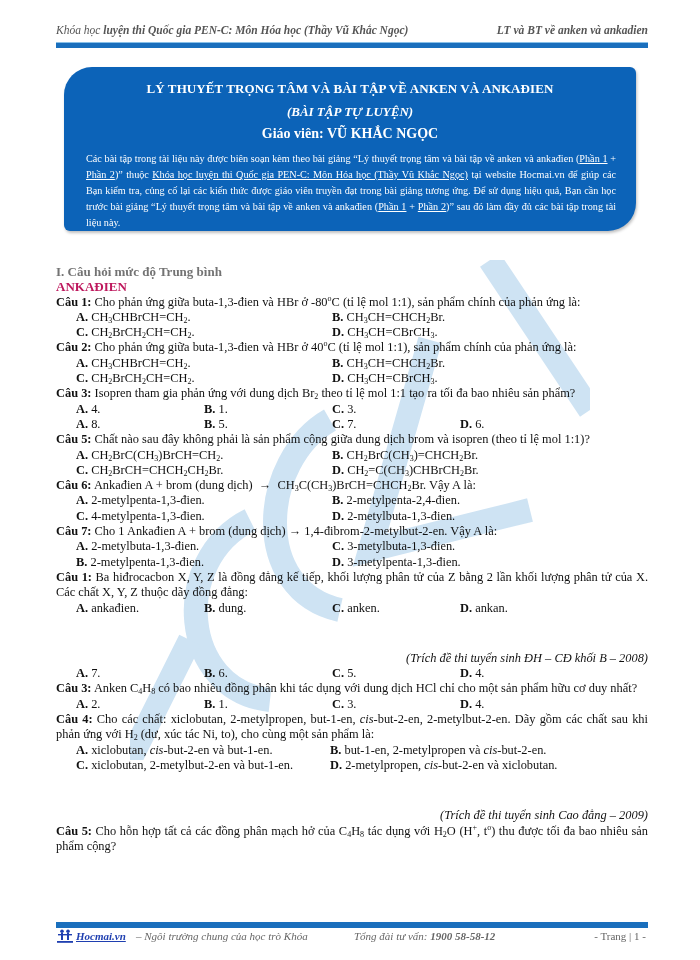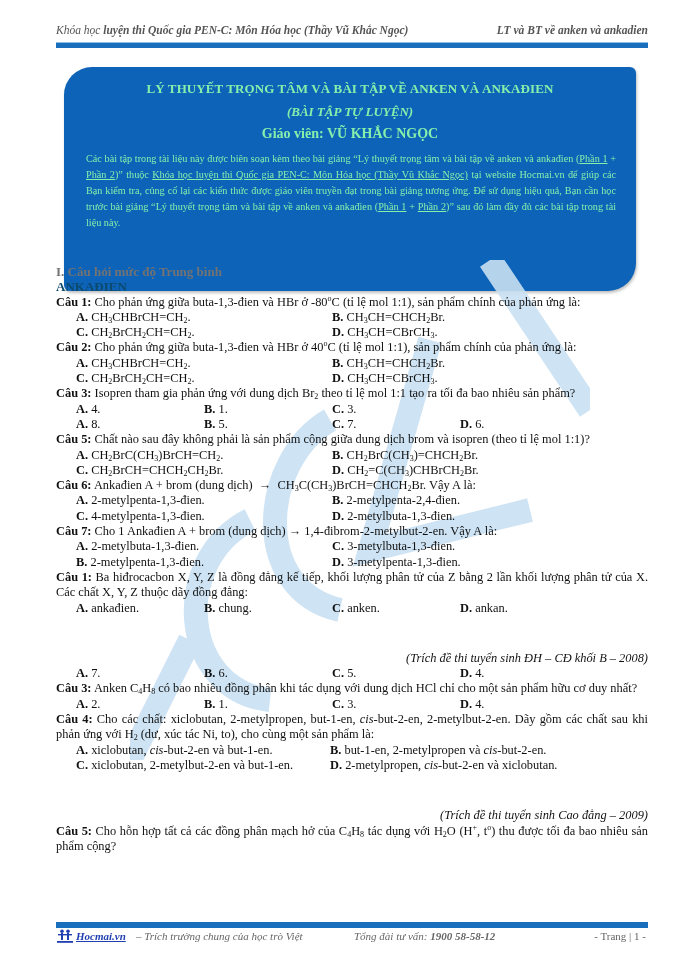--- a/index.html
+++ b/index.html
@@ -5,33 +5,33 @@
   * { margin: 0; padding: 0; box-sizing: border-box; }
   html, body { width: 700px; height: 960px; background: #ffffff; overflow: hidden; }
   body { font-family: "Liberation Serif", "DejaVu Serif", serif; color: #111; position: relative; }
 
   .page-header { position: absolute; left: 56px; top: 22px; width: 592px; height: 20px; }
   .hdr-left { position: absolute; left: 0; top: 2px; font-style: italic; font-size: 11.5px; color: #555; white-space: nowrap; }
   .hdr-left b { font-weight: bold; }
   .hdr-right { position: absolute; right: 0; top: 2px; font-style: italic; font-weight: bold; font-size: 11.5px; color: #555; white-space: nowrap; }
   .hdr-rule { position: absolute; left: 56px; top: 42px; width: 592px; height: 6px; background: #1a6fbd; border-top: 1px solid #89c0e8; }
 
-  .banner { position: absolute; left: 64px; top: 67px; width: 572px; height: 224px; background: #0c63b8;
-            border-radius: 28px 6px 28px 6px; box-shadow: 1px 2px 3px rgba(0,0,0,0.25); color: #86efac; }
+  .banner { position: absolute; left: 64px; top: 67px; width: 572px; height: 164px; background: #0c63b8;
+            border-radius: 28px 6px 28px 6px; box-shadow: 1px 2px 3px rgba(0,0,0,0.25); color: #ffffff; }
   .banner-title { position: absolute; top: 14px; left: 0; width: 100%; text-align: center; font-weight: bold; font-size: 13px; letter-spacing: 0.1px; }
   .banner-sub { position: absolute; top: 37px; left: 0; width: 100%; text-align: center; font-weight: bold; font-style: italic; font-size: 13px; }
   .banner-teacher { position: absolute; top: 59px; left: 0; width: 100%; text-align: center; font-weight: bold; font-size: 14px; }
   .banner-body { position: absolute; top: 84px; left: 22px; width: 530px; font-size: 10.2px; line-height: 16px; text-align: justify; }
   .banner-body u { text-decoration: underline; }
 
   .watermark { position: absolute; left: 130px; top: 260px; width: 460px; height: 500px; pointer-events: none; }
 
   .content { position: absolute; left: 56px; top: 264px; width: 592px; font-size: 12.4px; line-height: 15.3px; }
   .sec-title { color: #737373; font-weight: bold; font-size: 13px; }
-  .sub-title { color: #0c4a6e; font-weight: bold; font-size: 13px; }
+  .sub-title { color: #be185d; font-weight: bold; font-size: 13px; }
   .q { text-align: justify; }
   .q .qn { font-weight: bold; }
   .opts { display: grid; padding-left: 20px; }
   .opts.two { grid-template-columns: 256px 1fr; }
   .opts.four { grid-template-columns: 128px 128px 128px 1fr; }
   .opts b { font-weight: bold; }
   .cite { text-align: right; font-style: italic; margin-top: 35px; }
   sub { font-size: 8px; vertical-align: -2px; line-height: 0; }
   sup { font-size: 8px; vertical-align: 5px; line-height: 0; }
 
@@ -125,21 +125,21 @@
     <div><b>A.</b> <span>2-metylbuta-1,3-đien.</span></div>
     <div><b>C.</b> <span>3-metylbuta-1,3-đien.</span></div>
     <div><b>B.</b> <span>2-metylpenta-1,3-đien.</span></div>
     <div><b>D.</b> <span>3-metylpenta-1,3-đien.</span></div>
   </div>
 
 
   <div class="q"><span class="qn">Câu 1:</span> <span>Ba hiđrocacbon X, Y, Z là đồng đẳng kế tiếp, khối lượng phân tử của Z bằng 2 lần khối lượng phân tử của X. Các chất X, Y, Z thuộc dãy đồng đẳng:</span></div>
   <div class="opts four">
     <div><b>A.</b> <span>ankađien.</span></div>
-    <div><b>B.</b> <span>chung.</span></div>
+    <div><b>B.</b> <span>dung.</span></div>
     <div><b>C.</b> <span>anken.</span></div>
     <div><b>D.</b> <span>ankan.</span></div>
   </div>
   <div class="cite">(Trích đề thi tuyển sinh ĐH – CĐ khối B – 2008)</div>
 
   <div class="opts four">
     <div><b>A.</b> <span>7.</span></div>
     <div><b>B.</b> <span>6.</span></div>
     <div><b>C.</b> <span>5.</span></div>
     <div><b>D.</b> <span>4.</span></div>
@@ -171,16 +171,16 @@
     <g fill="#1f3fb0">
       <circle cx="5" cy="2.2" r="1.8"></circle>
         <circle cx="11" cy="2.2" r="1.8"></circle>
       <rect x="4" y="4" width="2" height="7"></rect>
         <rect x="10" y="4" width="2" height="7"></rect>
       <rect x="1" y="5" width="14" height="1.4"></rect>
       <rect x="0" y="12" width="16" height="1.8"></rect>
     </g>
   </svg>
   <span class="ft-site">Hocmai.vn</span>
-  <span class="ft-slogan">– Trích trường chung của học trò Việt</span>
+  <span class="ft-slogan">– Ngôi trường chung của học trò Khóa</span>
   <span class="ft-hotline"><span>Tổng đài tư vấn:</span> <b>1900 58-58-12</b></span>
   <span class="ft-page">- Trang | 1 -</span>
 </div>
 
 </body></html>

